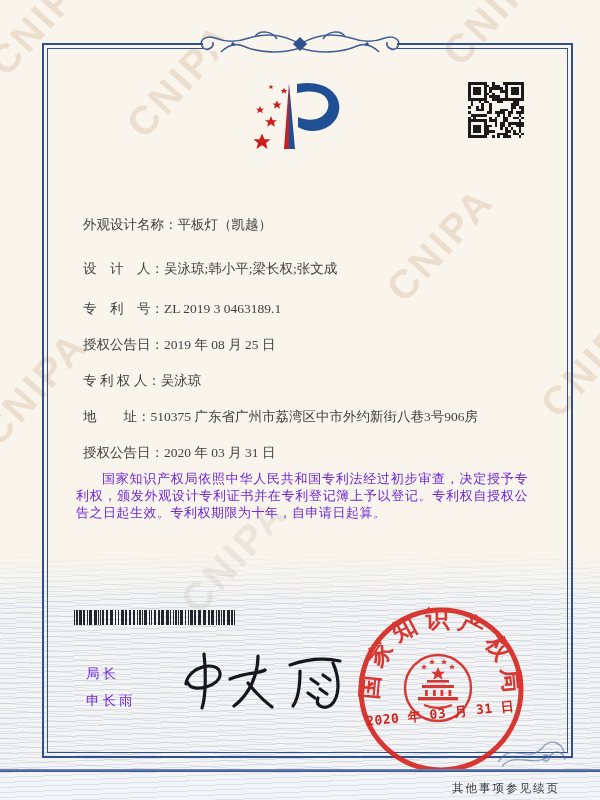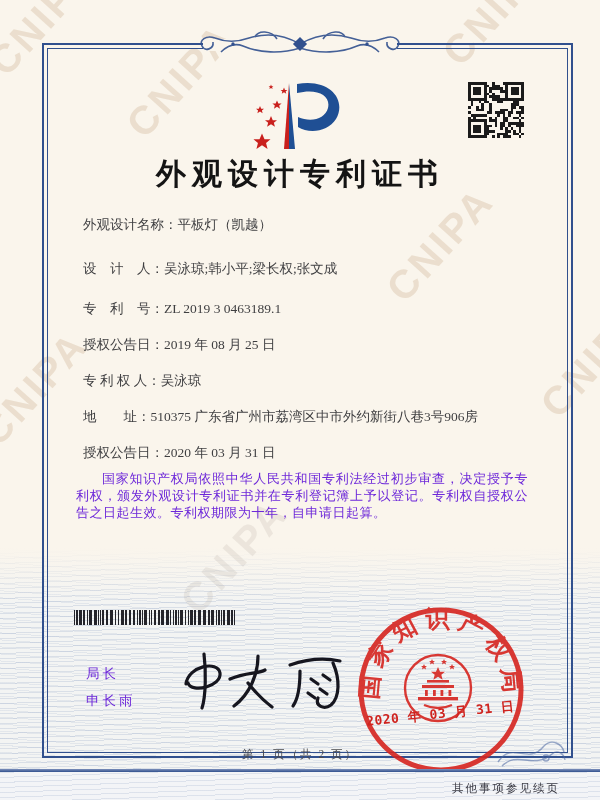--- a/index.html
+++ b/index.html
@@ -275,21 +275,20 @@
         <rect x="2" y="2" width="3" height="3" fill="#1b1b1b"></rect>
         <rect x="14" y="0" width="7" height="7" fill="#1b1b1b"></rect>
         <rect x="15" y="1" width="5" height="5" fill="#faf5ec"></rect>
         <rect x="16" y="2" width="3" height="3" fill="#1b1b1b"></rect>
         <rect x="0" y="14" width="7" height="7" fill="#1b1b1b"></rect>
         <rect x="1" y="15" width="5" height="5" fill="#faf5ec"></rect>
         <rect x="2" y="16" width="3" height="3" fill="#1b1b1b"></rect>
       </svg>
   </div>
 
-  <div class="title">外观设计专利证书</div>
 
   <div class="fields">
     <div class="row r1">
       <span class="fld-label">外观设计名称：</span><span class="fld-value">平板灯（凯越）</span>
     </div>
     <div class="row r2">
       <span class="fld-label">设　计　人：</span><span class="fld-value">吴泳琼;韩小平;梁长权;张文成</span>
     </div>
     <div class="row r3">
       <span class="fld-label">专　利　号：</span><span class="fld-value">ZL 2019 3 0463189.1</span>
@@ -417,21 +416,20 @@
             <rect x="10.5" y="2" width="2.8" height="6"></rect>
             <rect x="-20" y="9" width="40" height="3.4"></rect>
           </g>
           <path d="M-14,17 Q0,23 14,17" fill="none" stroke="#d6241f" stroke-width="2.4"></path>
         </g>
       </g>
     </svg>
   </div>
   <div class="seal-date">2020 年 03 月 31 日</div>
 
-  <div class="page-indicator">第 1 页（共 2 页）</div>
 
   <div class="corner-guilloche">
     <svg width="72" height="32" viewBox="0 0 72 32">
       <g fill="none" stroke="#4a66a0" stroke-width="1.4">
         <path d="M4,26 C18,4 34,30 50,10 C58,2 68,8 70,16"></path>
         <path d="M8,30 C24,14 40,34 58,18 C64,13 70,18 71,24"></path>
         <circle cx="52" cy="22" r="3"></circle>
       </g>
     </svg>
   </div>

